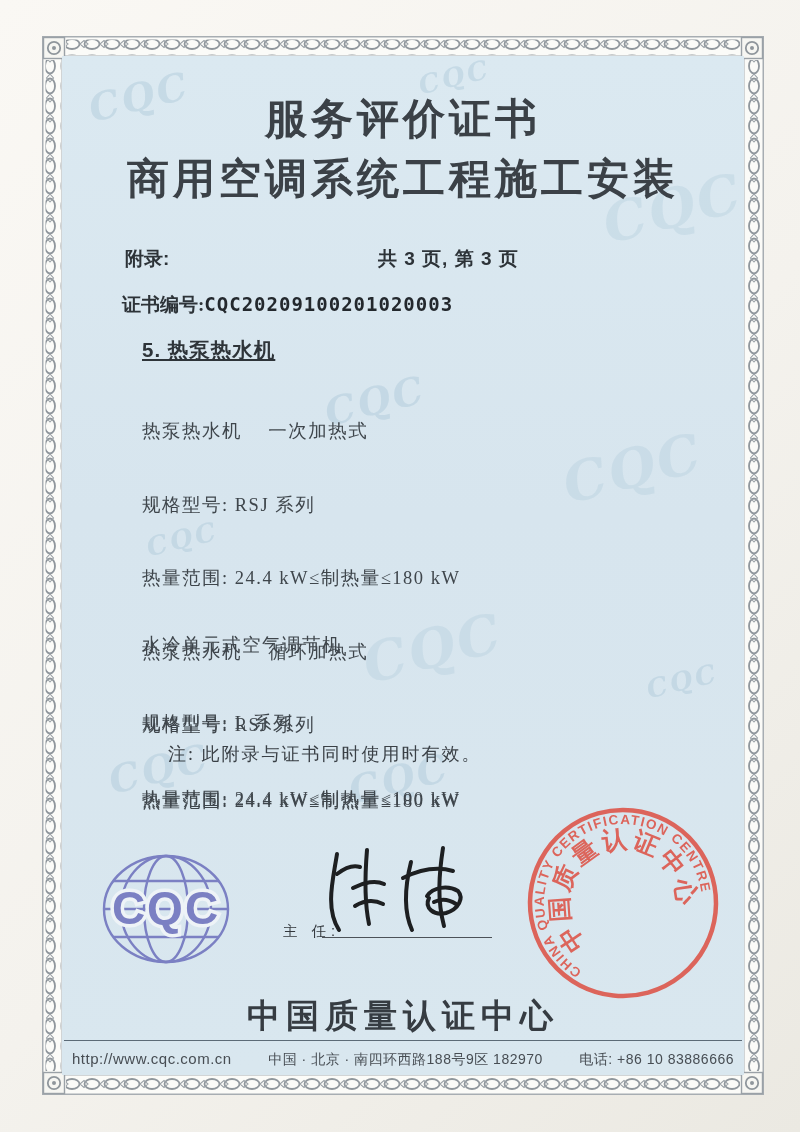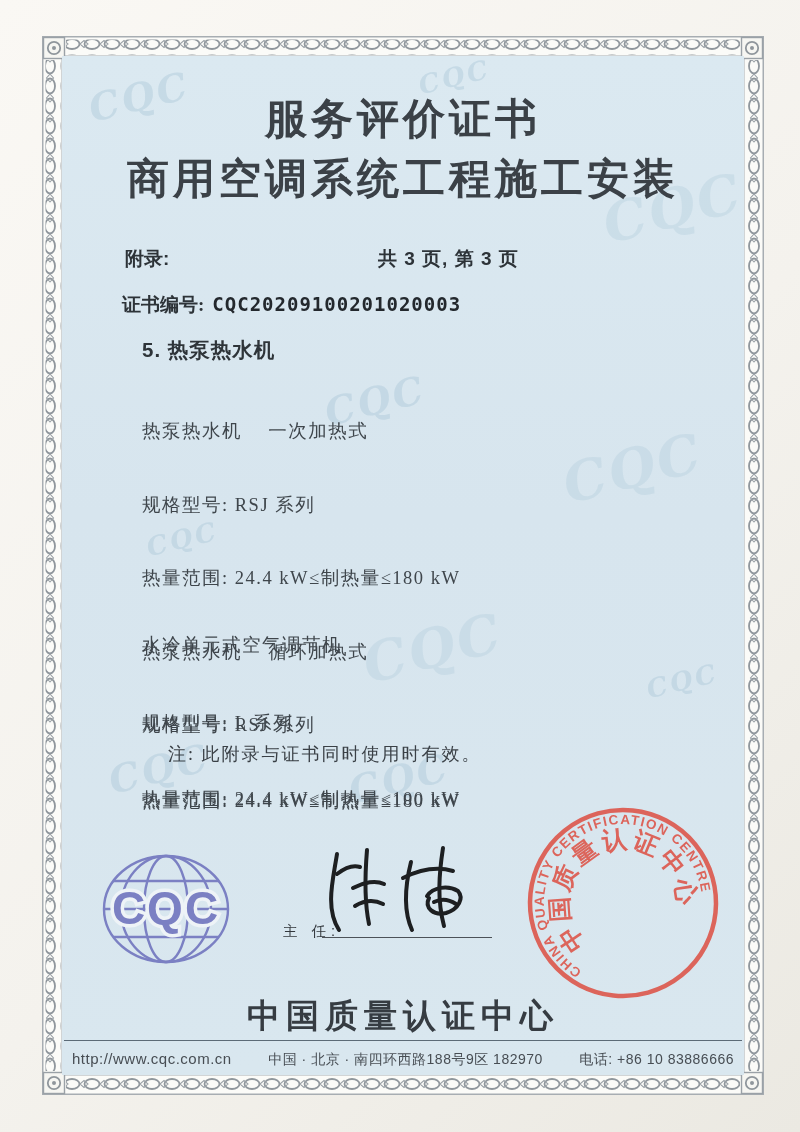--- a/index.html
+++ b/index.html
@@ -25,26 +25,26 @@
     font-family:"Liberation Sans","DejaVu Sans",sans-serif;font-weight:700;
     font-size:42px;line-height:60px;letter-spacing:4px;color:#3b4147;
   }
   .meta-row{position:absolute;left:0;top:190px;width:100%;height:26px;
     font-family:"Liberation Sans",sans-serif;font-weight:700;font-size:19px;color:#2d3338;margin-left:25px;}
   .appendix{position:absolute;left:38px;top:0;}
   .pageinfo{position:absolute;left:291px;top:0;letter-spacing:1px;}
   .certno-row{position:absolute;left:60px;top:236px;font-size:19px;}
   .certno-label{font-family:Liberation Serif, serif;font-weight:700;color:#2d3338;}
   .certno-value{font-family:"DejaVu Sans Mono","Liberation Mono",monospace;font-weight:600;
-    color:#23282d;letter-spacing:1px;margin-left:8px;}
+    color:#23282d;letter-spacing:1px;}
   .sec-heading{position:absolute;left:80px;font-family:"Liberation Sans",sans-serif;
     font-weight:700;font-size:20.5px;color:#2e3439;letter-spacing:1px;}
   .sec-lines{position:absolute;left:80px;font-size:18.5px;color:#3f464c;
     white-space:pre;letter-spacing:1.5px;}
-  .sec5-heading{top:280px;} .sec5-lines{top:314px;line-height:24.5px;}
+  .sec5-heading{top:280px;text-decoration:underline;} .sec5-lines{top:314px;line-height:24.5px;}
   .sec6-heading{top:494px;} .sec6-lines{top:524px;line-height:26px;}
   .note{position:absolute;left:106px;top:686px;font-size:18px;color:#3a4046;
     white-space:pre;letter-spacing:2px;}
   .logo-svg{position:absolute;left:34px;top:791px;width:140px;height:124px;}
   .director{position:absolute;left:221px;top:866px;font-family:"Liberation Sans",sans-serif;
     font-size:14.5px;color:#33383d;letter-spacing:5px;}
   .sig-line{position:absolute;left:260px;top:881px;width:170px;border-bottom:1.5px solid #4c5258;}
   .sig-svg{position:absolute;left:253px;top:782px;width:180px;height:100px;}
   .stamp-svg{position:absolute;left:461px;top:747px;width:200px;height:200px;opacity:0.92;}
   .org-name{position:absolute;left:0;top:938px;width:100%;text-align:center;

